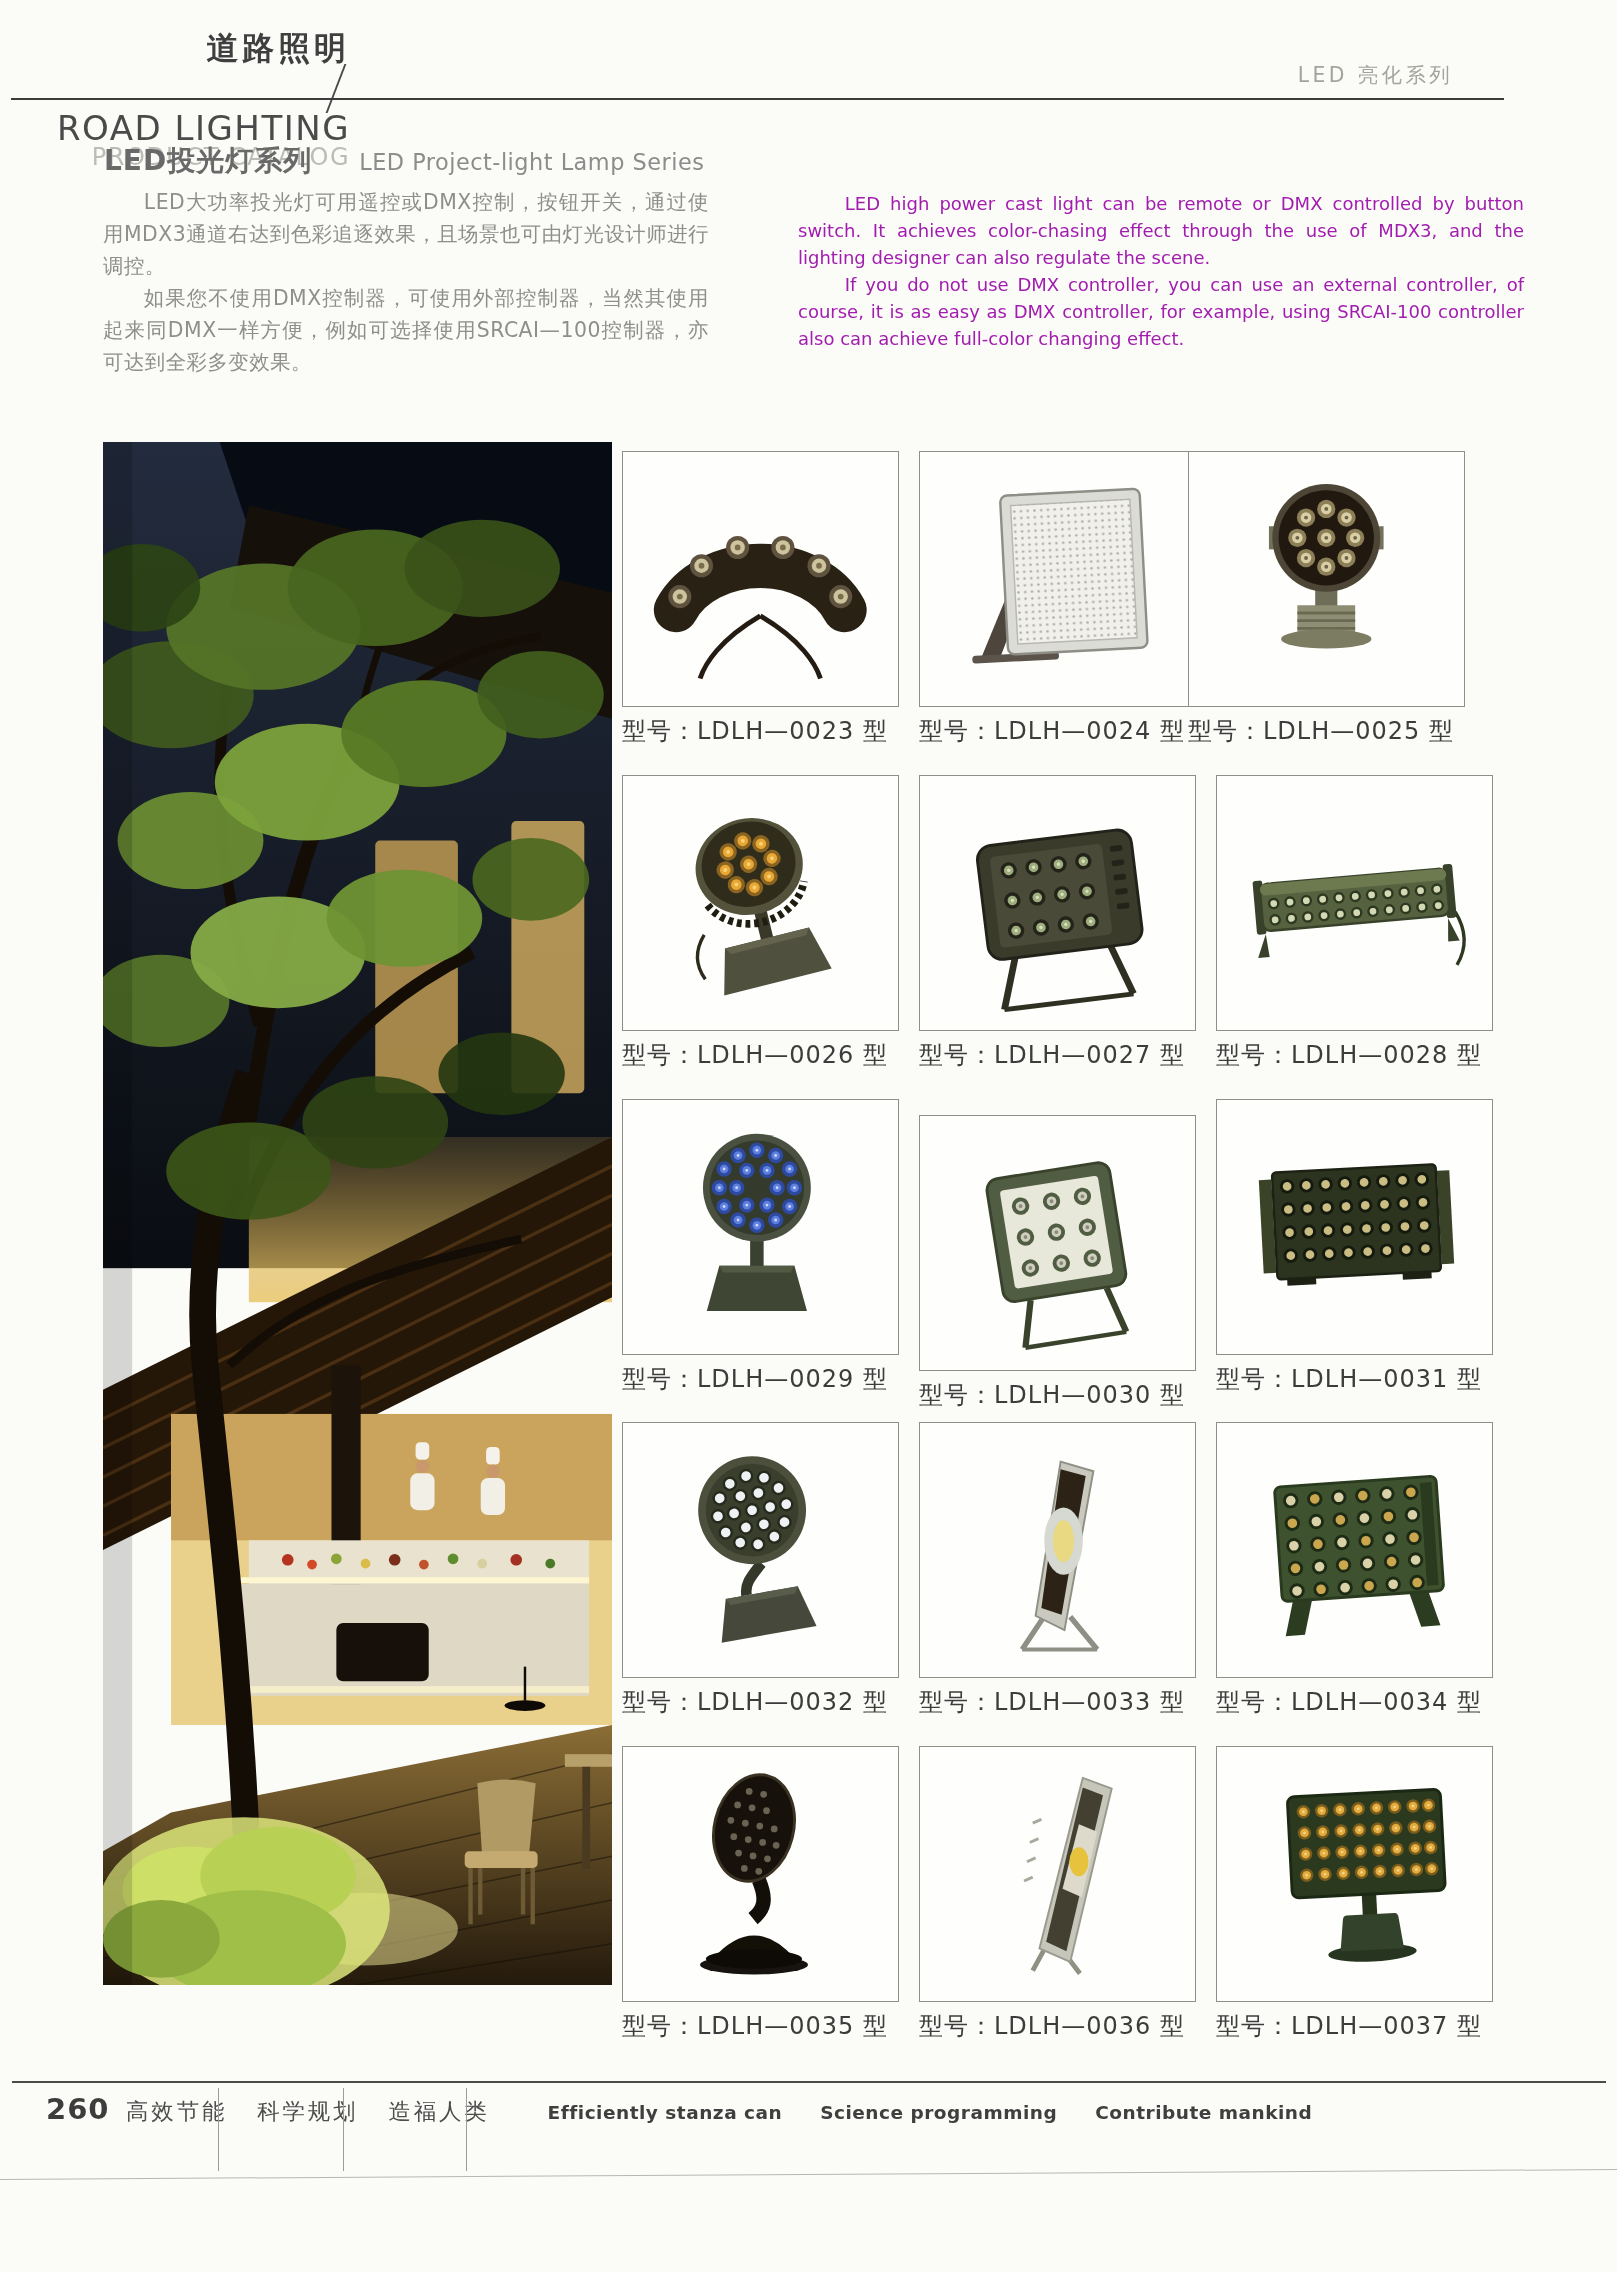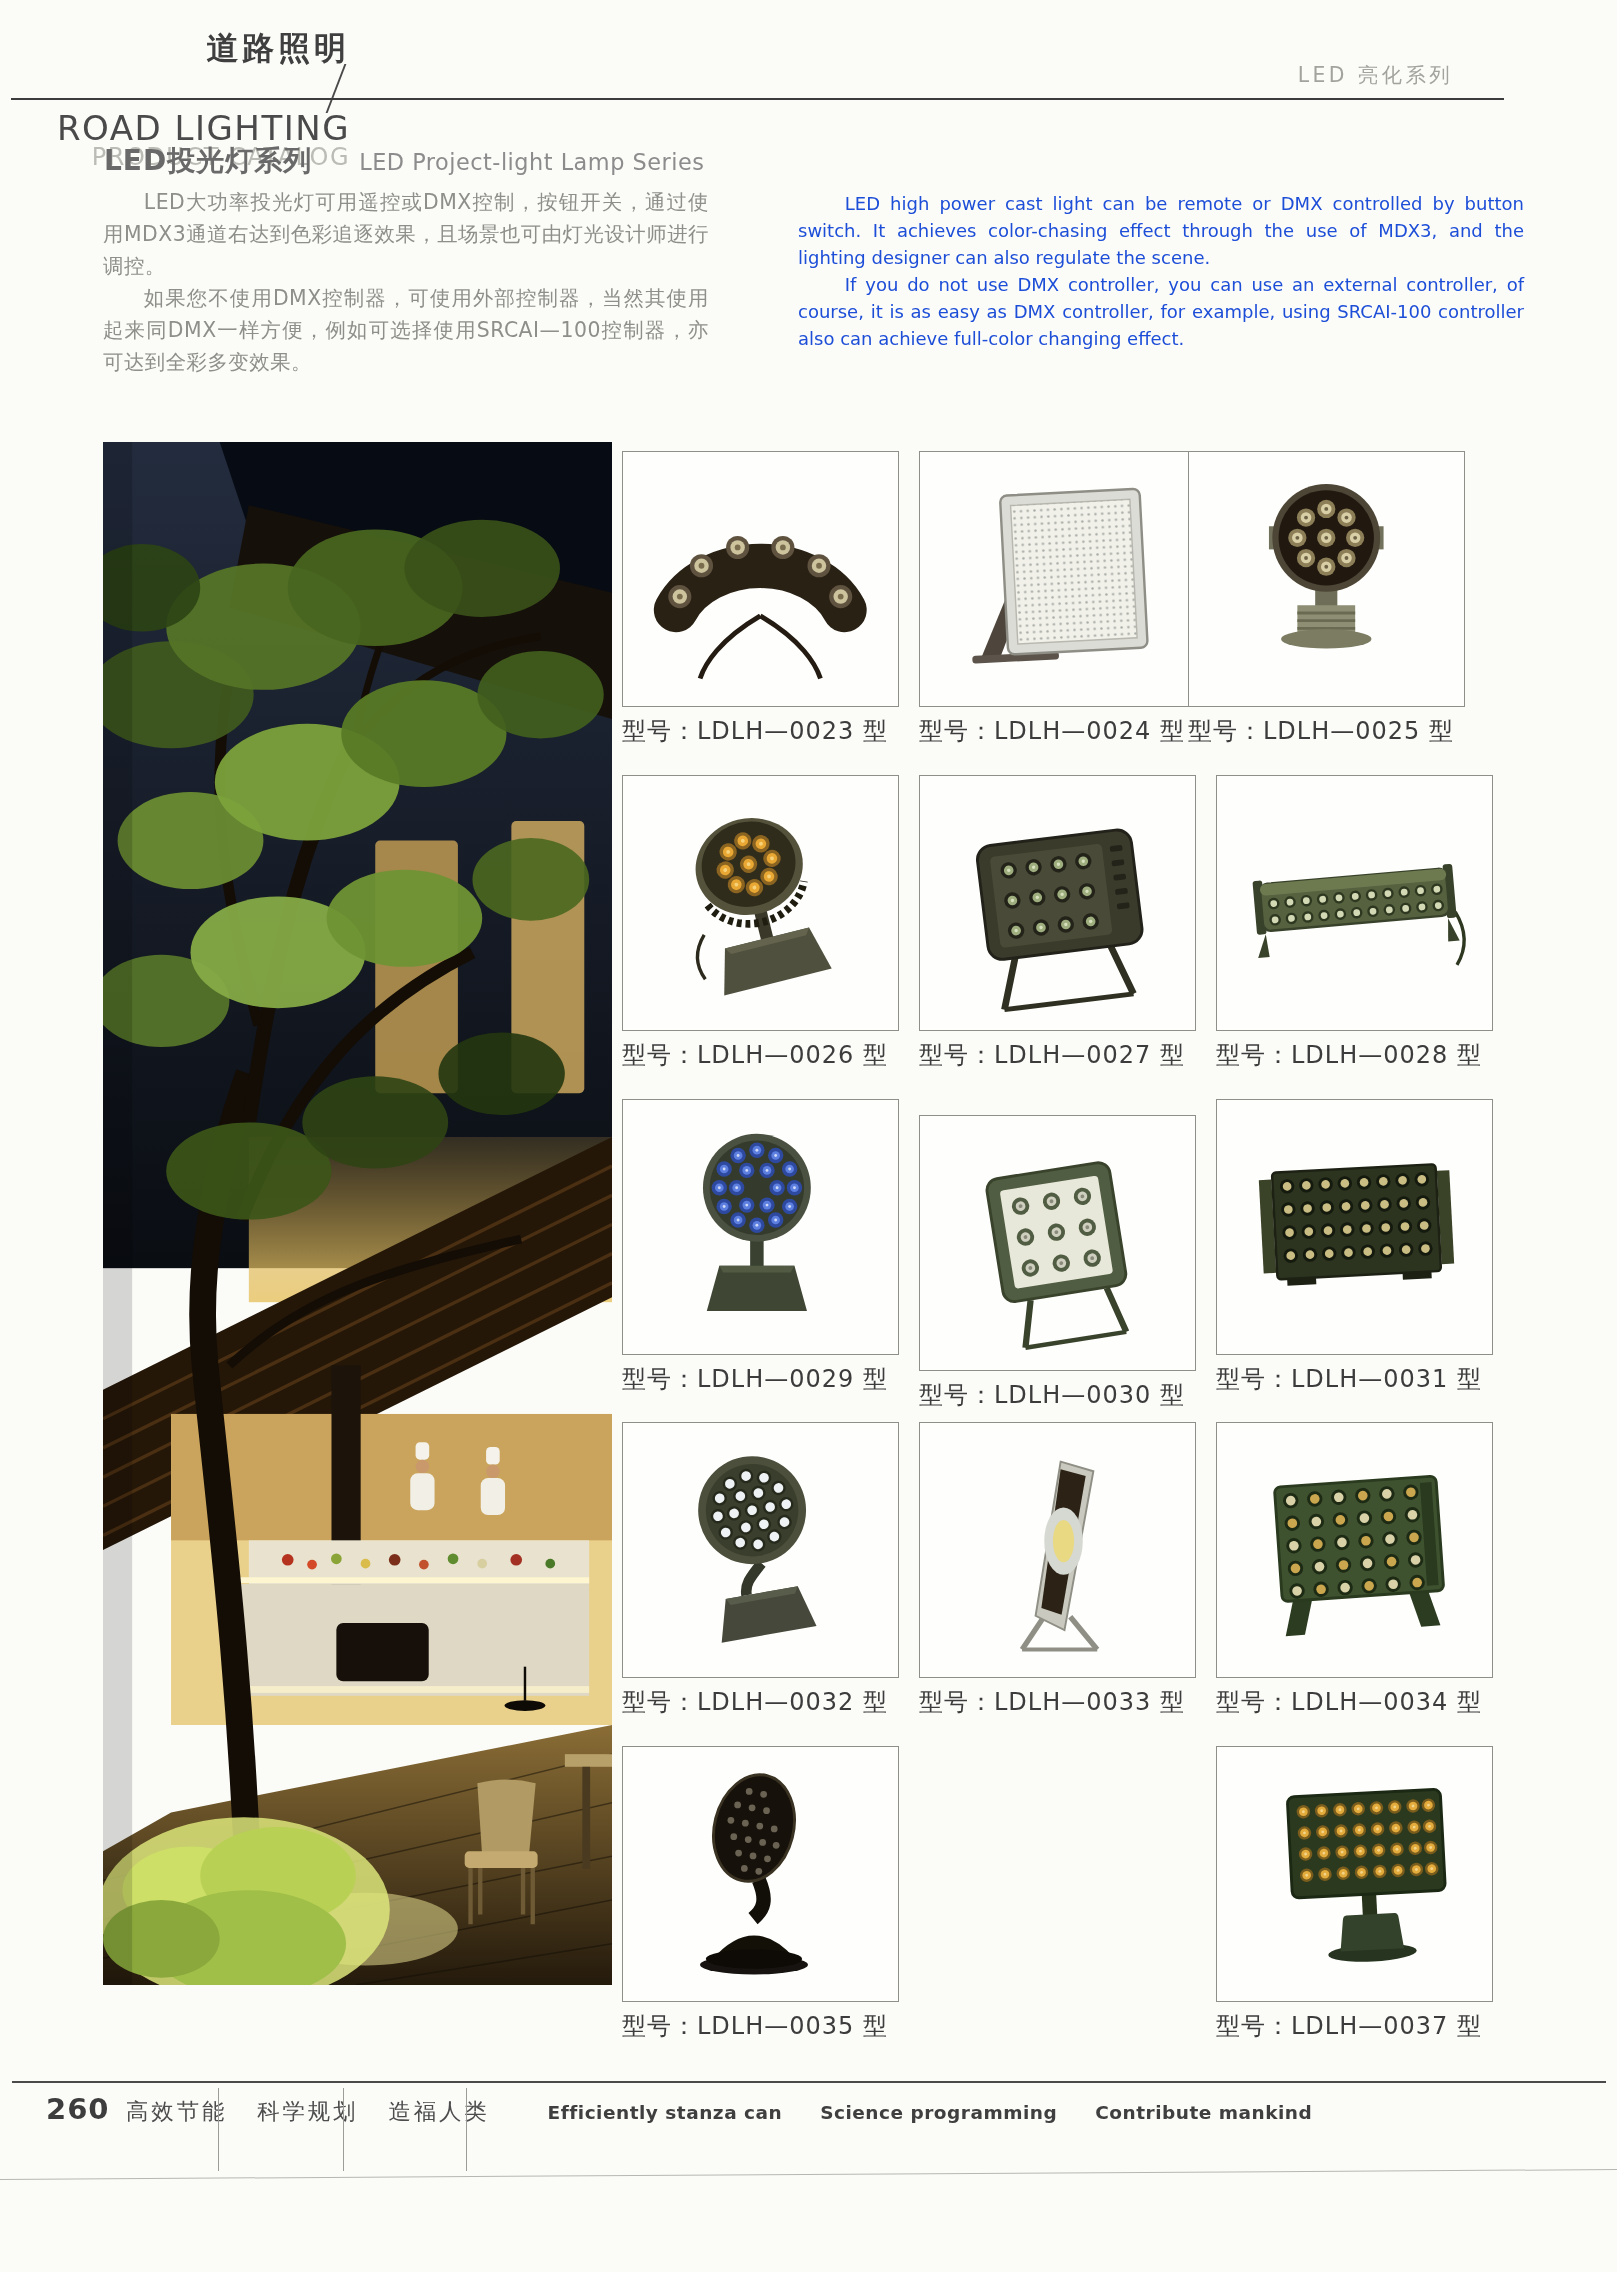--- a/index.html
+++ b/index.html
@@ -15,21 +15,21 @@
   .hdr-rule{position:absolute;top:98px;left:10.7px;width:1493px;height:2.4px;background:#3c3c3c;}
   
   .title-row{position:absolute;left:104px;top:142px;display:flex;align-items:baseline;}
   .title-cn{font-size:28px;font-weight:700;color:#696969;letter-spacing:1px;}
   .title-en{font-size:22.4px;color:#8c8c8c;margin-left:47px;letter-spacing:0.5px;}
   
   .intro-cn{position:absolute;left:103px;top:186px;width:606px;font-size:20.4px;line-height:32px;
             color:#8e8e8a;text-align:justify;letter-spacing:0.5px;}
   .intro-cn p{margin:0;text-indent:2em;}
   .intro-en{position:absolute;left:798px;top:190px;width:726px;font-size:18px;line-height:27px;
-            color:#1d4ed8;text-align:justify;}
+            color:#a21caf;text-align:justify;}
   .intro-en p{margin:0;text-indent:2.6em;}
   
   .photo{position:absolute;left:103px;top:442px;width:509px;height:1543px;}
   .photo svg{display:block;width:100%;height:100%;}
   
   .card{position:absolute;width:243px;}
   .card .box{width:277px;height:256px;background:#fefefc;border:1.5px solid #8f8f8a;box-sizing:border-box;}
   .card .box svg{display:block;width:100%;height:100%;}
   .card .lbl{margin-top:8.3px;font-size:24px;color:#3c3c3c;letter-spacing:1px;white-space:nowrap;}
   
@@ -612,20 +612,33 @@
         <use href="#L35" x="240" y="220"></use>
           <use href="#L35" x="270" y="226"></use>
           <use href="#L35" x="300" y="232"></use>
         <use href="#L35" x="252" y="252"></use>
           <use href="#L35" x="282" y="258"></use>
       </svg>
     </div>
     <div class="lbl">型号：LDLH—0035 型</div>
   </div>
 
+  <div class="card" style="left:919px;top:1746px">
+    <div class="box">
+      <svg viewBox="0 0 571 527">
+        <path d="M252,150 l-18,8 M246,190 l-18,8 M240,230 l-18,8 M234,270 l-18,8" stroke="#a8a89c" stroke-width="6"></path>
+        <path d="M258,420 l-24,44 M306,436 l26,34" stroke="#8f8f83" stroke-width="10"></path>
+        <polygon points="338,64 398,86 312,446 248,418" fill="#c6c6ba" stroke="#9a9a8e" stroke-width="4"></polygon>
+        <polygon points="338,84 380,100 304,424 262,404" fill="#434032"></polygon>
+        <polygon points="330,160 368,176 336,312 296,294" fill="#dedacb"></polygon>
+        <ellipse cx="330" cy="238" rx="20" ry="30" fill="#e7c23c"></ellipse>
+      </svg>
+    </div>
+    <div class="lbl">型号：LDLH—0036 型</div>
+  </div>
 
   <div class="card" style="left:1216px;top:1746px">
     <div class="box">
       <svg viewBox="0 0 571 527">
         <defs>
             <g id="L37">
               <circle r="14" fill="#7a5c1c"></circle>
               <circle r="9" fill="#e2ab3c"></circle>
               <circle r="3" fill="#f4d488"></circle>
             </g>

